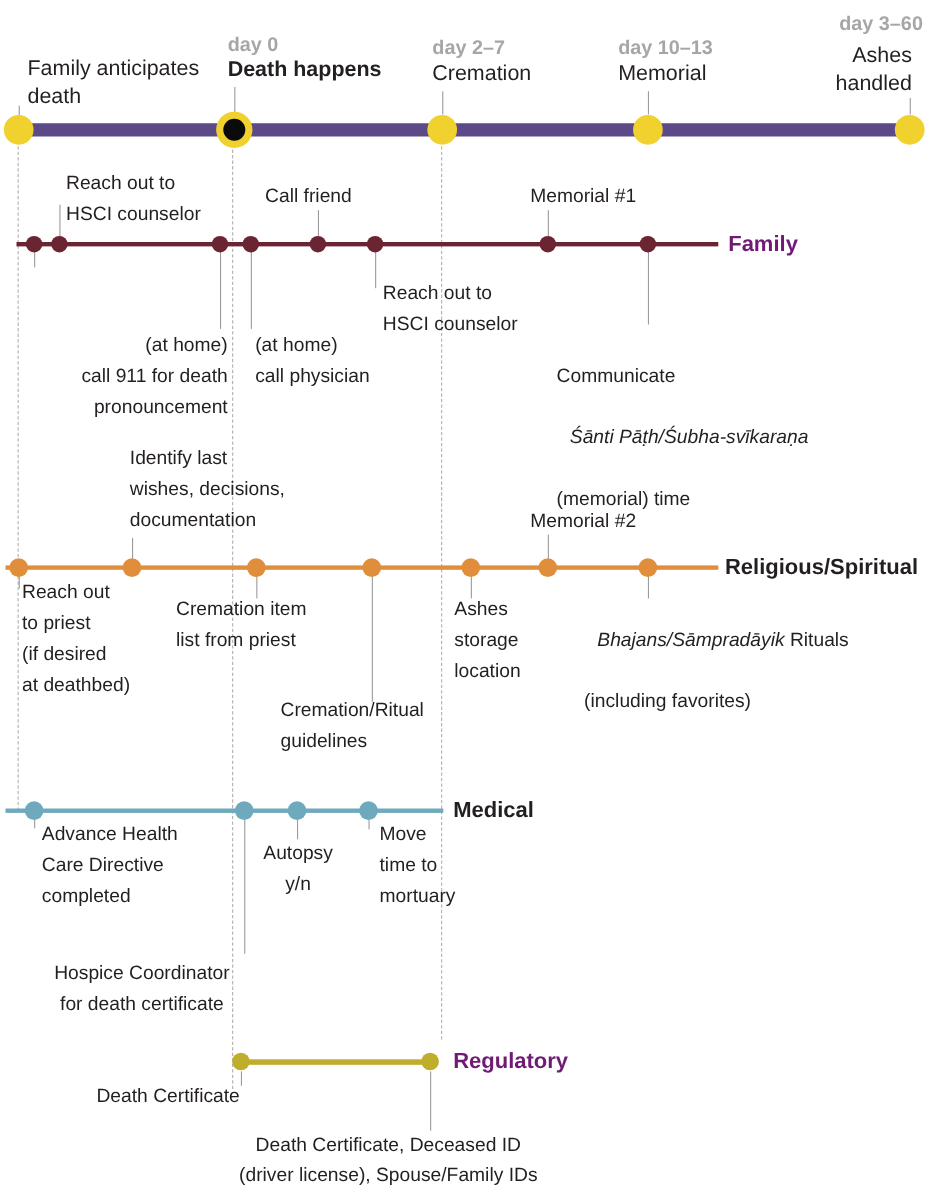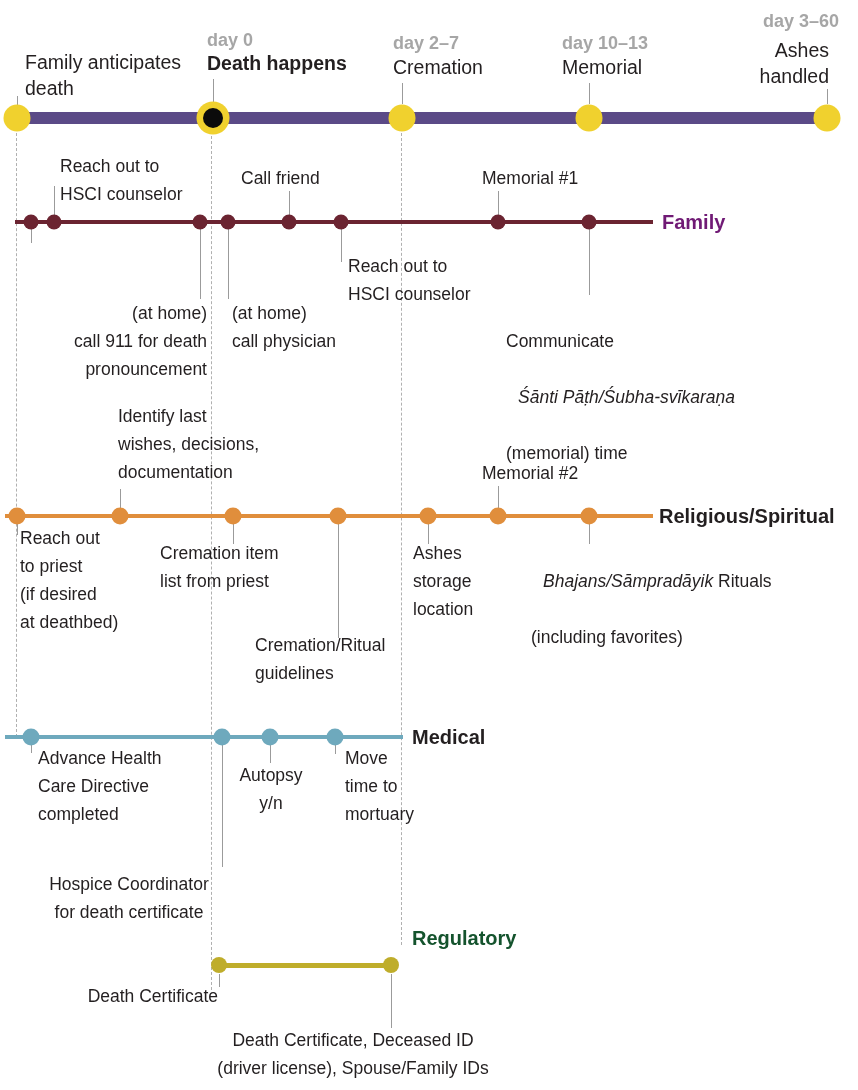--- a/index.html
+++ b/index.html
@@ -155,21 +155,21 @@
 mortuary</div>
   <div class="txt center" style="left:18px;top:870px;width:222px">Hospice Coordinator
 for death certificate</div>
 
   <div class="dot" style="left:31px;top:737px;width:17px;height:17px;background:#6ea9bd"></div>
   <div class="dot" style="left:222px;top:737px;width:17px;height:17px;background:#6ea9bd"></div>
   <div class="dot" style="left:270px;top:737px;width:17px;height:17px;background:#6ea9bd"></div>
   <div class="dot" style="left:335px;top:737px;width:17px;height:17px;background:#6ea9bd"></div>
 
   <div class="hline" style="left:219px;top:963px;width:172px;height:5px;background:#bfad2b"></div>
-  <div class="lane-label" style="left:412px;top:926px;color:#14532d">Regulatory</div>
+  <div class="lane-label" style="left:412px;top:953px;color:#701a75">Regulatory</div>
 
   <div class="leader" style="left:219px;top:974px;height:13px"></div>
   <div class="leader" style="left:391px;top:974px;height:54px"></div>
 
   <div class="txt" style="right:640px;top:982px;white-space:nowrap">Death Certificate</div>
   <div class="txt center" style="left:195px;top:1026px;width:316px">Death Certificate, Deceased ID
 (driver license), Spouse/Family IDs</div>
 
   <div class="dot" style="left:219px;top:965px;width:16px;height:16px;background:#bfad2b"></div>
   <div class="dot" style="left:391px;top:965px;width:16px;height:16px;background:#bfad2b"></div>

